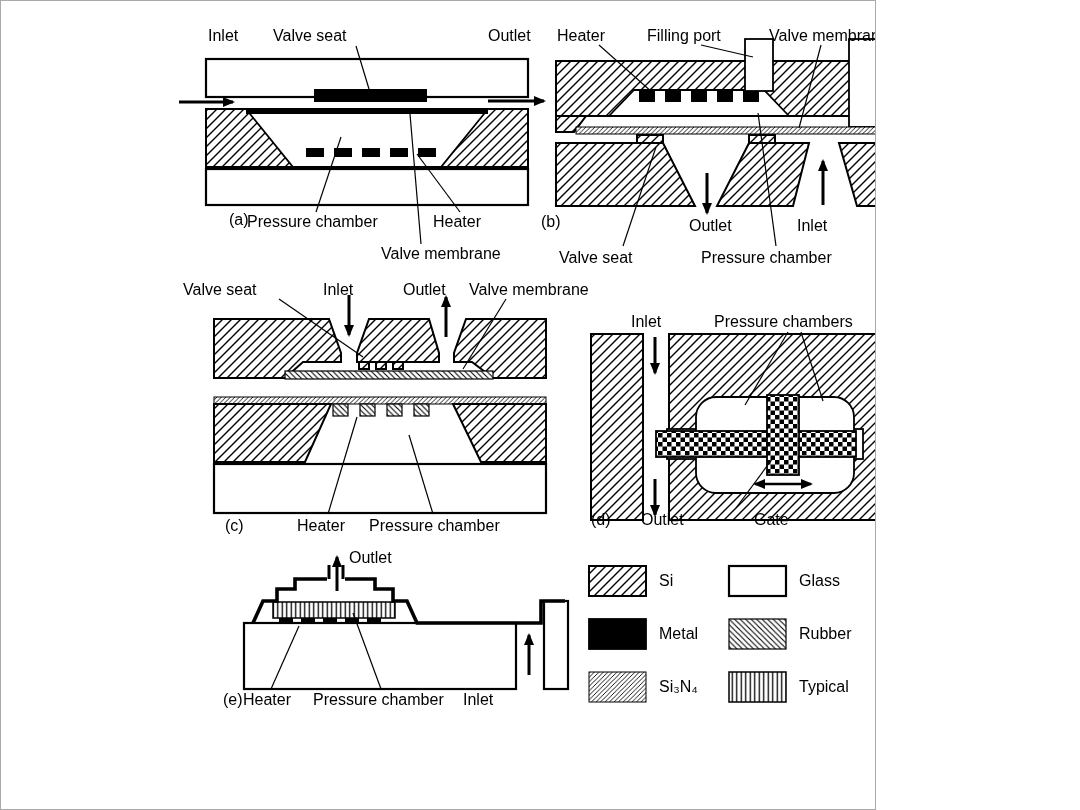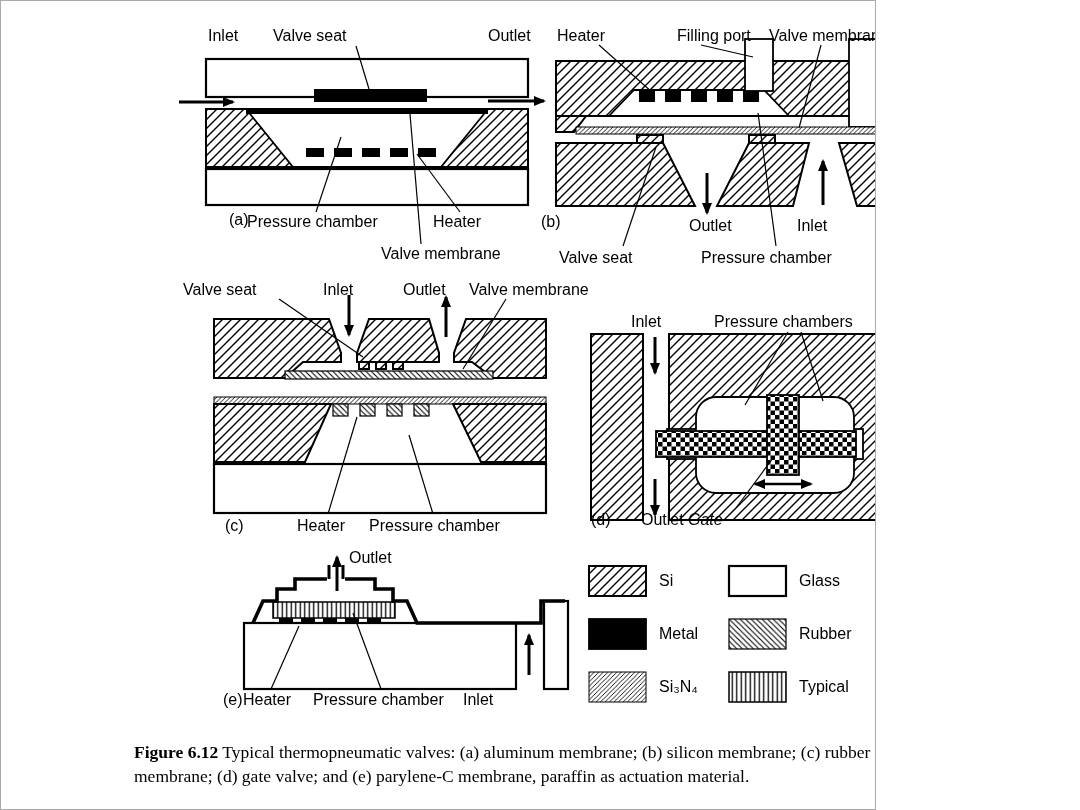--- a/index.html
+++ b/index.html
@@ -191,53 +191,49 @@
 
   <div class="lbl" style="left:207px; top:26px;">Inlet</div>
   <div class="lbl" style="left:272px; top:26px;">Valve seat</div>
   <div class="lbl" style="left:487px; top:26px;">Outlet</div>
   <div class="lbl" style="left:228px; top:210px;">(a)</div>
   <div class="lbl" style="left:246px; top:212px;">Pressure chamber</div>
   <div class="lbl" style="left:432px; top:212px;">Heater</div>
   <div class="lbl" style="left:380px; top:244px;">Valve membrane</div>
 
   <div class="lbl" style="left:556px; top:26px;">Heater</div>
-  <div class="lbl" style="left:646px; top:26px;margin-left:30px;">Filling port</div>
+  <div class="lbl" style="left:646px; top:26px;">Filling port</div>
   <div class="lbl" style="left:768px; top:26px;">Valve membrane</div>
   <div class="lbl" style="left:540px; top:212px;">(b)</div>
   <div class="lbl" style="left:688px; top:216px;">Outlet</div>
   <div class="lbl" style="left:796px; top:216px;">Inlet</div>
   <div class="lbl" style="left:558px; top:248px;">Valve seat</div>
   <div class="lbl" style="left:700px; top:248px;">Pressure chamber</div>
 
   <div class="lbl" style="left:182px; top:280px;">Valve seat</div>
   <div class="lbl" style="left:322px; top:280px;">Inlet</div>
   <div class="lbl" style="left:402px; top:280px;">Outlet</div>
   <div class="lbl" style="left:468px; top:280px;">Valve membrane</div>
   <div class="lbl" style="left:224px; top:516px;">(c)</div>
   <div class="lbl" style="left:296px; top:516px;">Heater</div>
   <div class="lbl" style="left:368px; top:516px;">Pressure chamber</div>
 
   <div class="lbl" style="left:630px; top:312px;">Inlet</div>
   <div class="lbl" style="left:706px; top:312px;margin-left:7px;">Pressure chambers</div>
   <div class="lbl" style="left:590px; top:510px;">(d)</div>
   <div class="lbl" style="left:640px; top:510px;">Outlet</div>
-  <div class="lbl" style="left:687px; top:510px;font-style:italic;">Gate</div>
+  <div class="lbl" style="left:753px; top:510px;">Gate</div>
 
   <div class="lbl" style="left:348px; top:548px;">Outlet</div>
   <div class="lbl" style="left:222px; top:690px;">(e)</div>
   <div class="lbl" style="left:242px; top:690px;">Heater</div>
   <div class="lbl" style="left:312px; top:690px;">Pressure chamber</div>
   <div class="lbl" style="left:462px; top:690px;">Inlet</div>
 
   <div class="lbl" style="left:658px; top:571px;">Si</div>
   <div class="lbl" style="left:798px; top:571px;">Glass</div>
   <div class="lbl" style="left:658px; top:624px;text-align:center;">Metal</div>
   <div class="lbl" style="left:798px; top:624px;">Rubber</div>
   <div class="lbl" style="left:658px; top:677px;">Si₃N₄</div>
   <div class="lbl" style="left:798px; top:677px;">Typical</div>
 
-  <div class="caption">
-    <span class="figlab">Figure 6.12</span>
-    <span>Typical thermopneumatic valves: (a) aluminum membrane; (b) silicon membrane; (c) rubber membrane; (d) gate valve; and (e) parylene-C membrane, paraffin as actuation material.</span>
-  </div>
 
 </div>
 
 </body></html>

